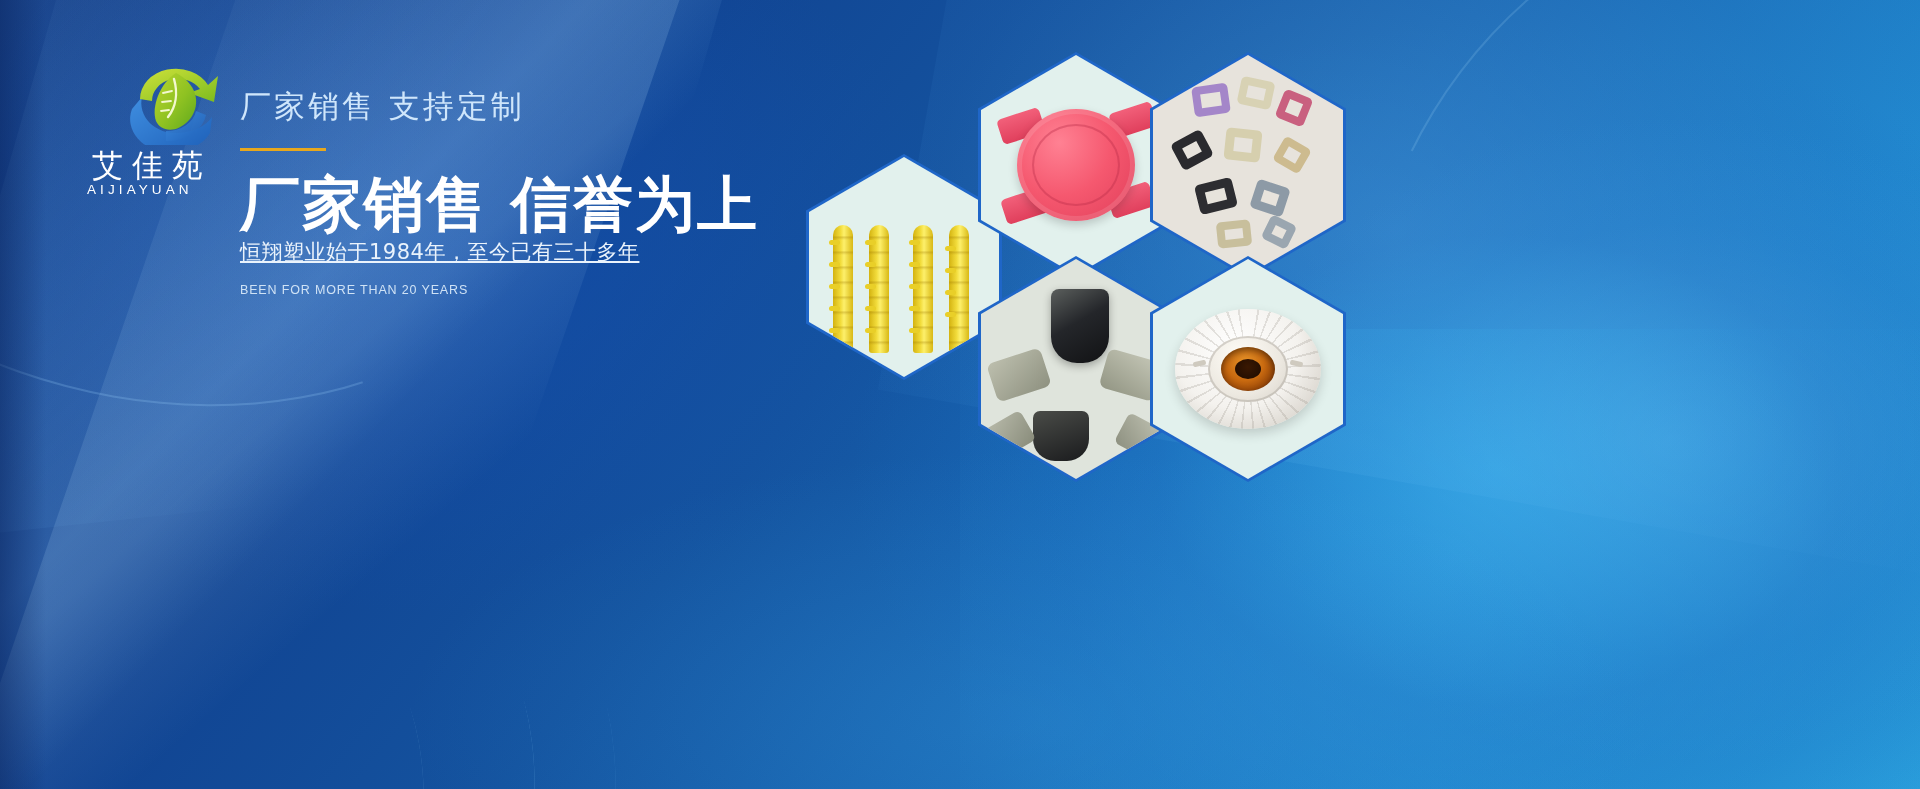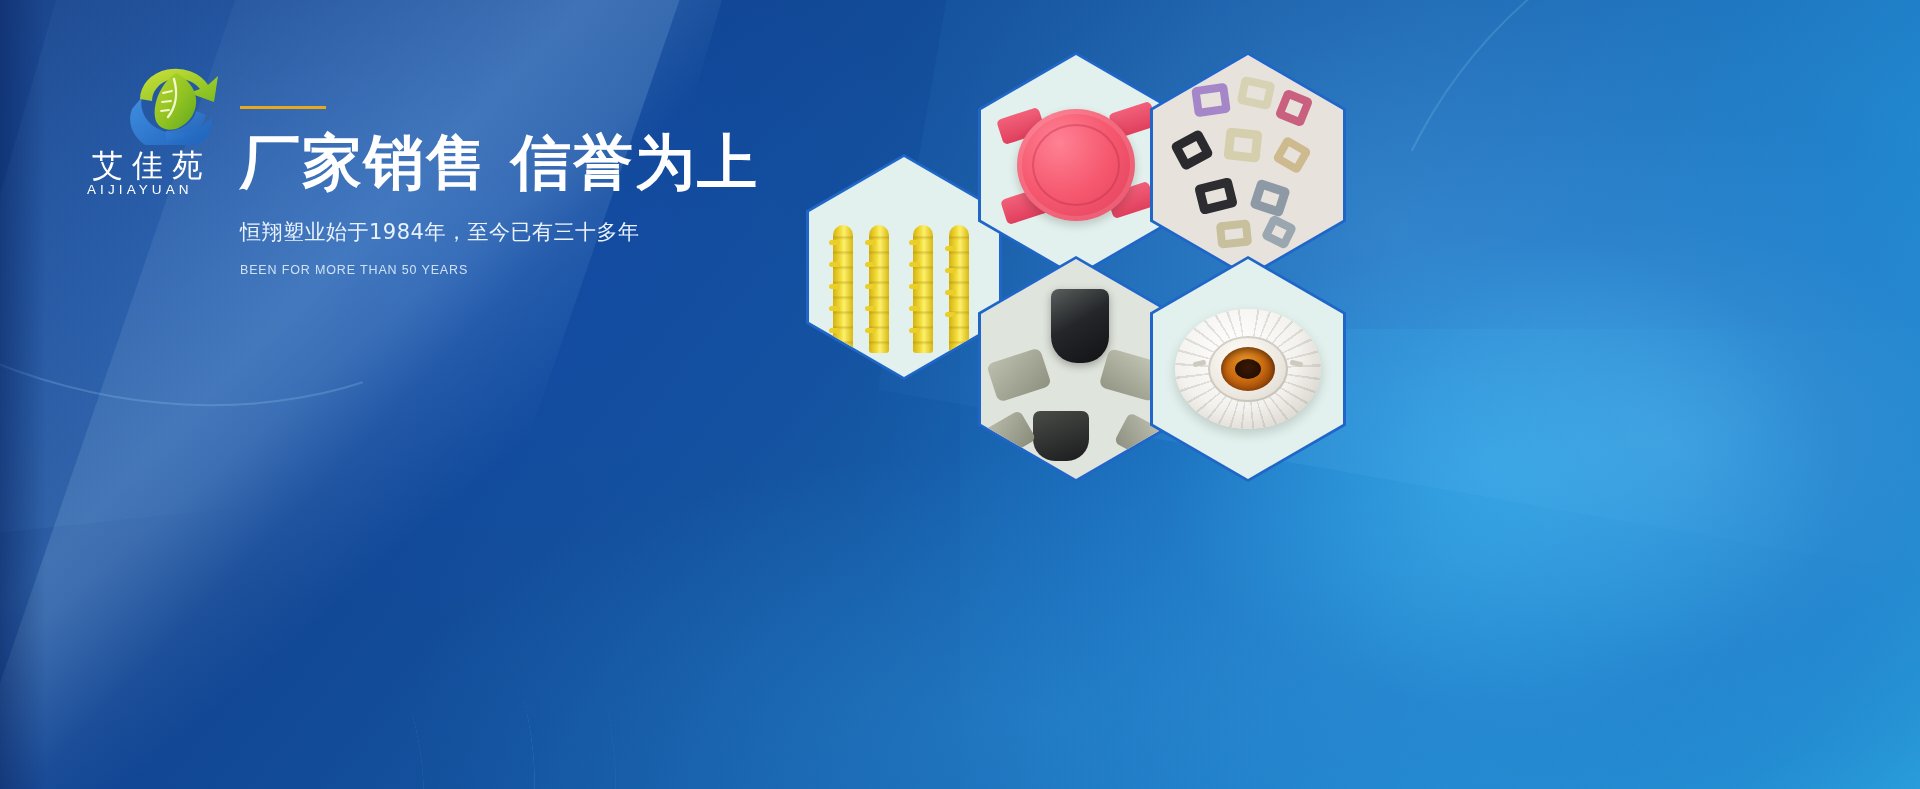--- a/index.html
+++ b/index.html
@@ -105,22 +105,22 @@
   .eyebrow{
     font-size:31px;color:#cfe6fb;letter-spacing:3px;font-weight:400;
     font-family:"DejaVu Sans","Liberation Sans",sans-serif;white-space:nowrap;
   }
   .accent-rule{width:86px;height:3px;background:#e8a81d;margin:20px 0 20px;}
   .headline{
     font-size:60px;font-weight:bold;color:#ffffff;letter-spacing:2px;white-space:nowrap;
     font-family:"DejaVu Sans","Liberation Sans",sans-serif;line-height:1.12;
   }
   .subline{
-    margin-top:22px;font-size:21px;color:#eaf3fc;letter-spacing:.5px;
-    font-family:"DejaVu Sans","Liberation Sans",sans-serif;white-space:nowrap;
+    font-size:21px;color:#eaf3fc;letter-spacing:.5px;
+    font-family:"DejaVu Sans","Liberation Sans",sans-serif;white-space:nowrap;text-decoration:underline;
   }
   .enline{
     margin-top:12px;font-size:12.5px;color:#cfe2f5;letter-spacing:.85px;line-height:2.0;
     font-family:"Liberation Sans",sans-serif;
   }
 
   
   .hexwrap{position:absolute;left:806px;top:52px;width:520px;height:330px;}
   .hex{
     position:absolute;width:196px;height:226px;
@@ -272,25 +272,26 @@
         <path d="M58 20 c20 10 26 30 14 46 c-14 16 -30 12 -34 2 c-5 -14 4 -38 20 -48 z" fill="url(#gLeaf)"></path>
         <path d="M56 26 c4 14 2 28 -6 38" fill="none" stroke="#f3f8cf" stroke-width="2.4" stroke-linecap="round"></path>
         <path d="M54 38 l-9 2 M53 48 l-9 1 M51 57 l-8 1" fill="none" stroke="#f3f8cf" stroke-width="1.8" stroke-linecap="round"></path>
       </svg>
     </div>
     <div class="logo-zh">艾佳苑</div>
     <div class="logo-en">AIJIAYUAN</div>
   </div>
 
   <div class="copy">
+    <div class="eyebrow">厂家销售  支持定制</div>
     <div class="accent-rule"></div>
     <div class="headline">厂家销售 信誉为上</div>
     <div class="subline">恒翔塑业始于1984年，至今已有三十多年</div>
     <div class="enline">
-      <div>BEEN FOR MORE THAN 50 YEARS</div>
+      <div>BEEN FOR MORE THAN 20 YEARS</div>
     </div>
   </div>
 
   <div class="hexwrap">
 
     <div class="hex b h-tl">
       <div class="hex-inner">
         <div class="prod">
           <div class="anchor a1"></div>
             <div class="anchor a2"></div>

